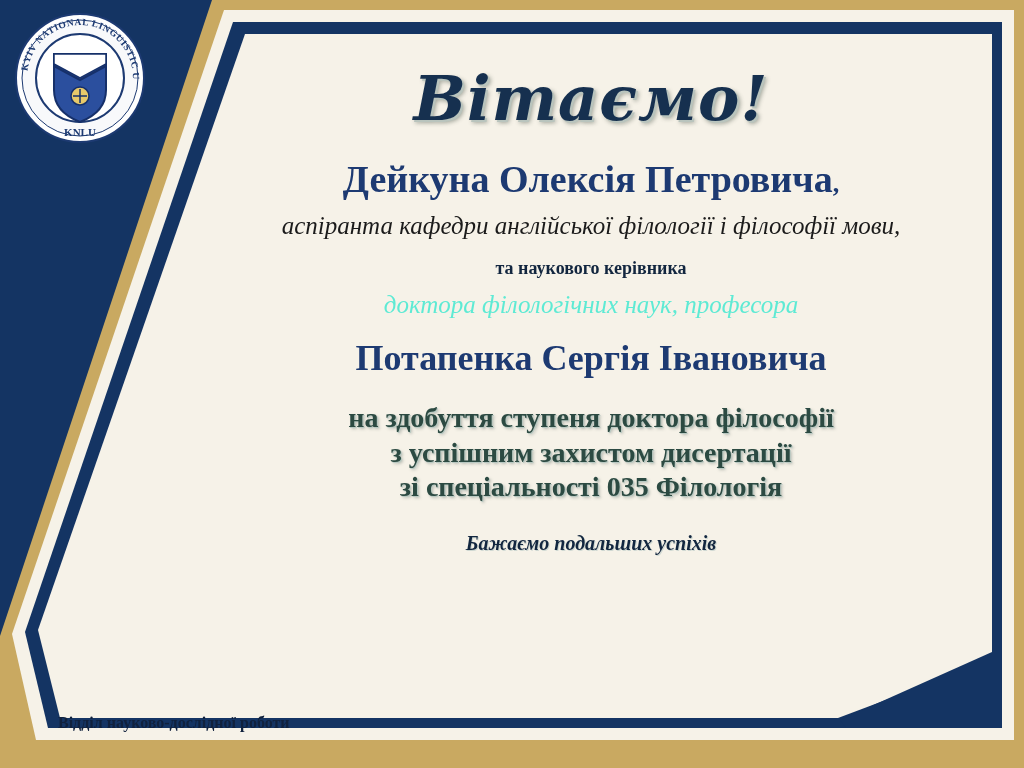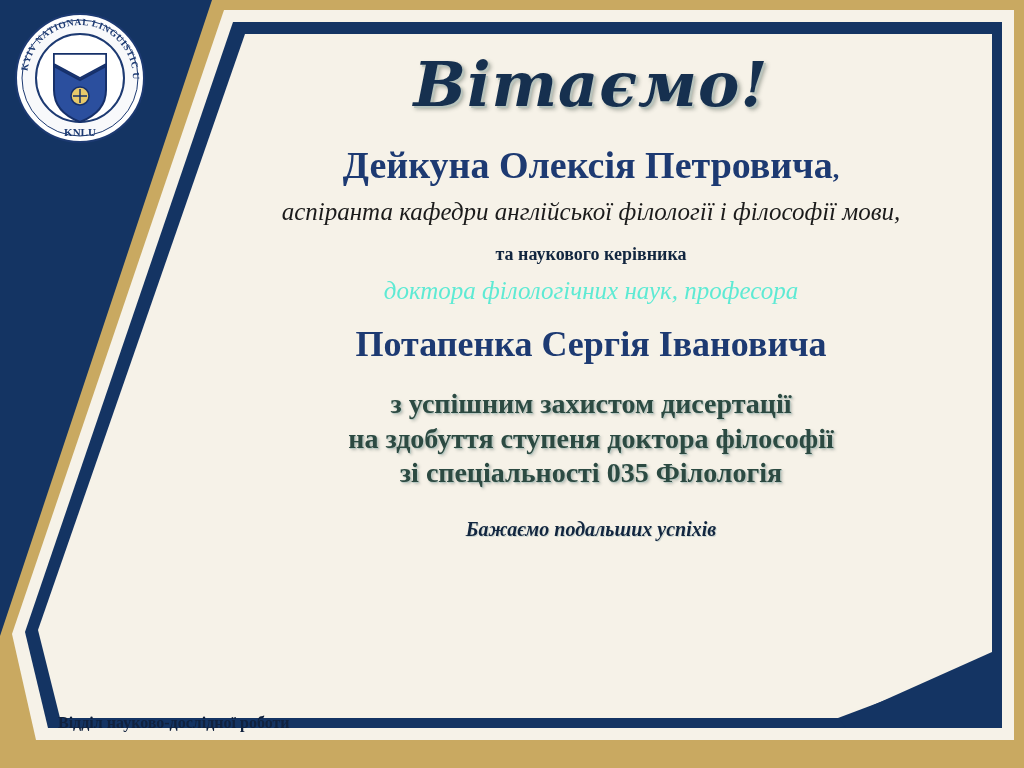--- a/index.html
+++ b/index.html
@@ -83,21 +83,21 @@
     font-family: "DejaVu Serif", serif;
     font-style: italic;
     font-weight: bold;
     font-size: 62px;
     line-height: 1.05;
     color: #16304f;
     letter-spacing: 1px;
     text-shadow:
        2px 2px 0 #b9c4bd,
        3px 3px 4px rgba(60,70,60,0.45);
-    margin: 12px 0 26px 0;
+    margin: 26px 0 26px 0;
   }
 
   .honoree {
     font-family: "Liberation Serif", serif;
     font-weight: bold;
     font-size: 38px;
     color: #1d3a72;
     line-height: 1.18;
     margin-bottom: 8px;
   }
@@ -213,22 +213,22 @@
 
     <div class="sub-italic">аспіранта кафедри англійської філології і філософії мови,</div>
 
     <div class="bold-line">та наукового керівника</div>
 
     <div class="plain-italic">доктора філологічних наук, професора</div>
 
     <div class="supervisor">Потапенка Сергія Івановича</div>
 
     <div class="congrats">
+      <div>на здобуття ступеня доктора філософії</div>
       <div>з успішним захистом дисертації</div>
-      <div>на здобуття ступеня доктора філософії</div>
       <div>зі спеціальності 035 Філологія</div>
     </div>
 
     <div class="wishes">
       <div>Бажаємо подальших успіхів</div>
     </div>
 
   </div>
 
   <div class="footer">Відділ науково-дослідної роботи</div>

